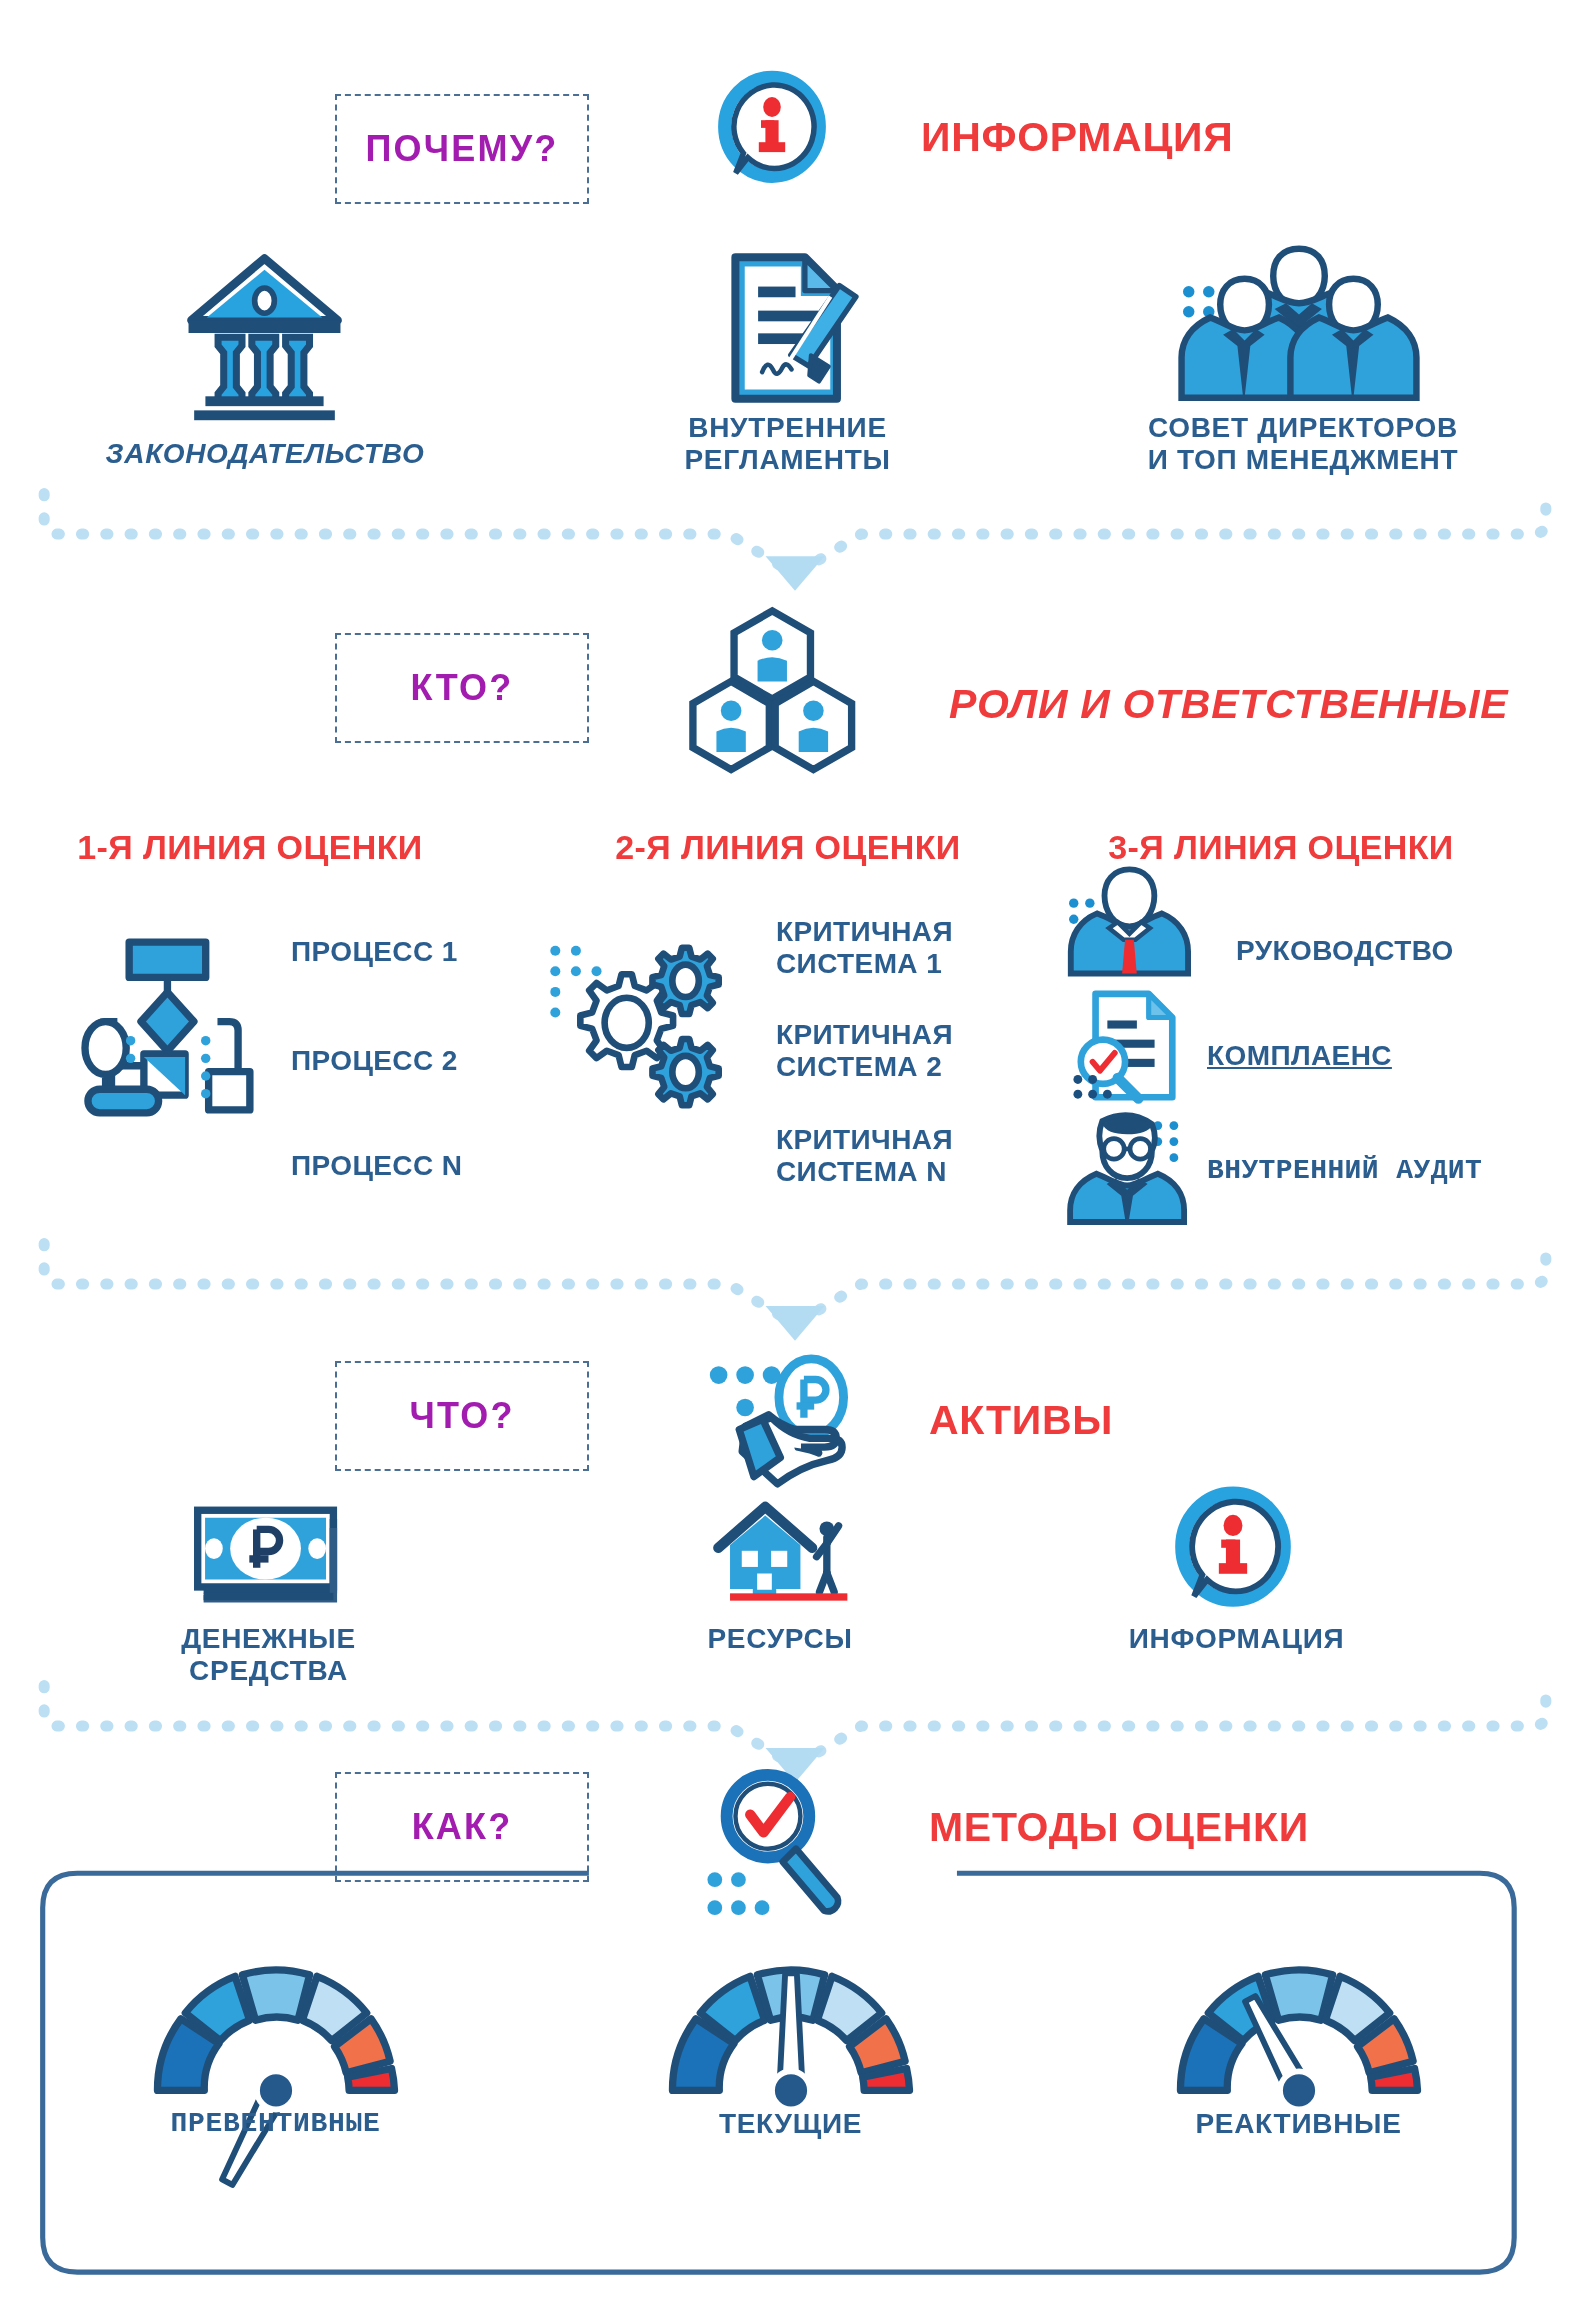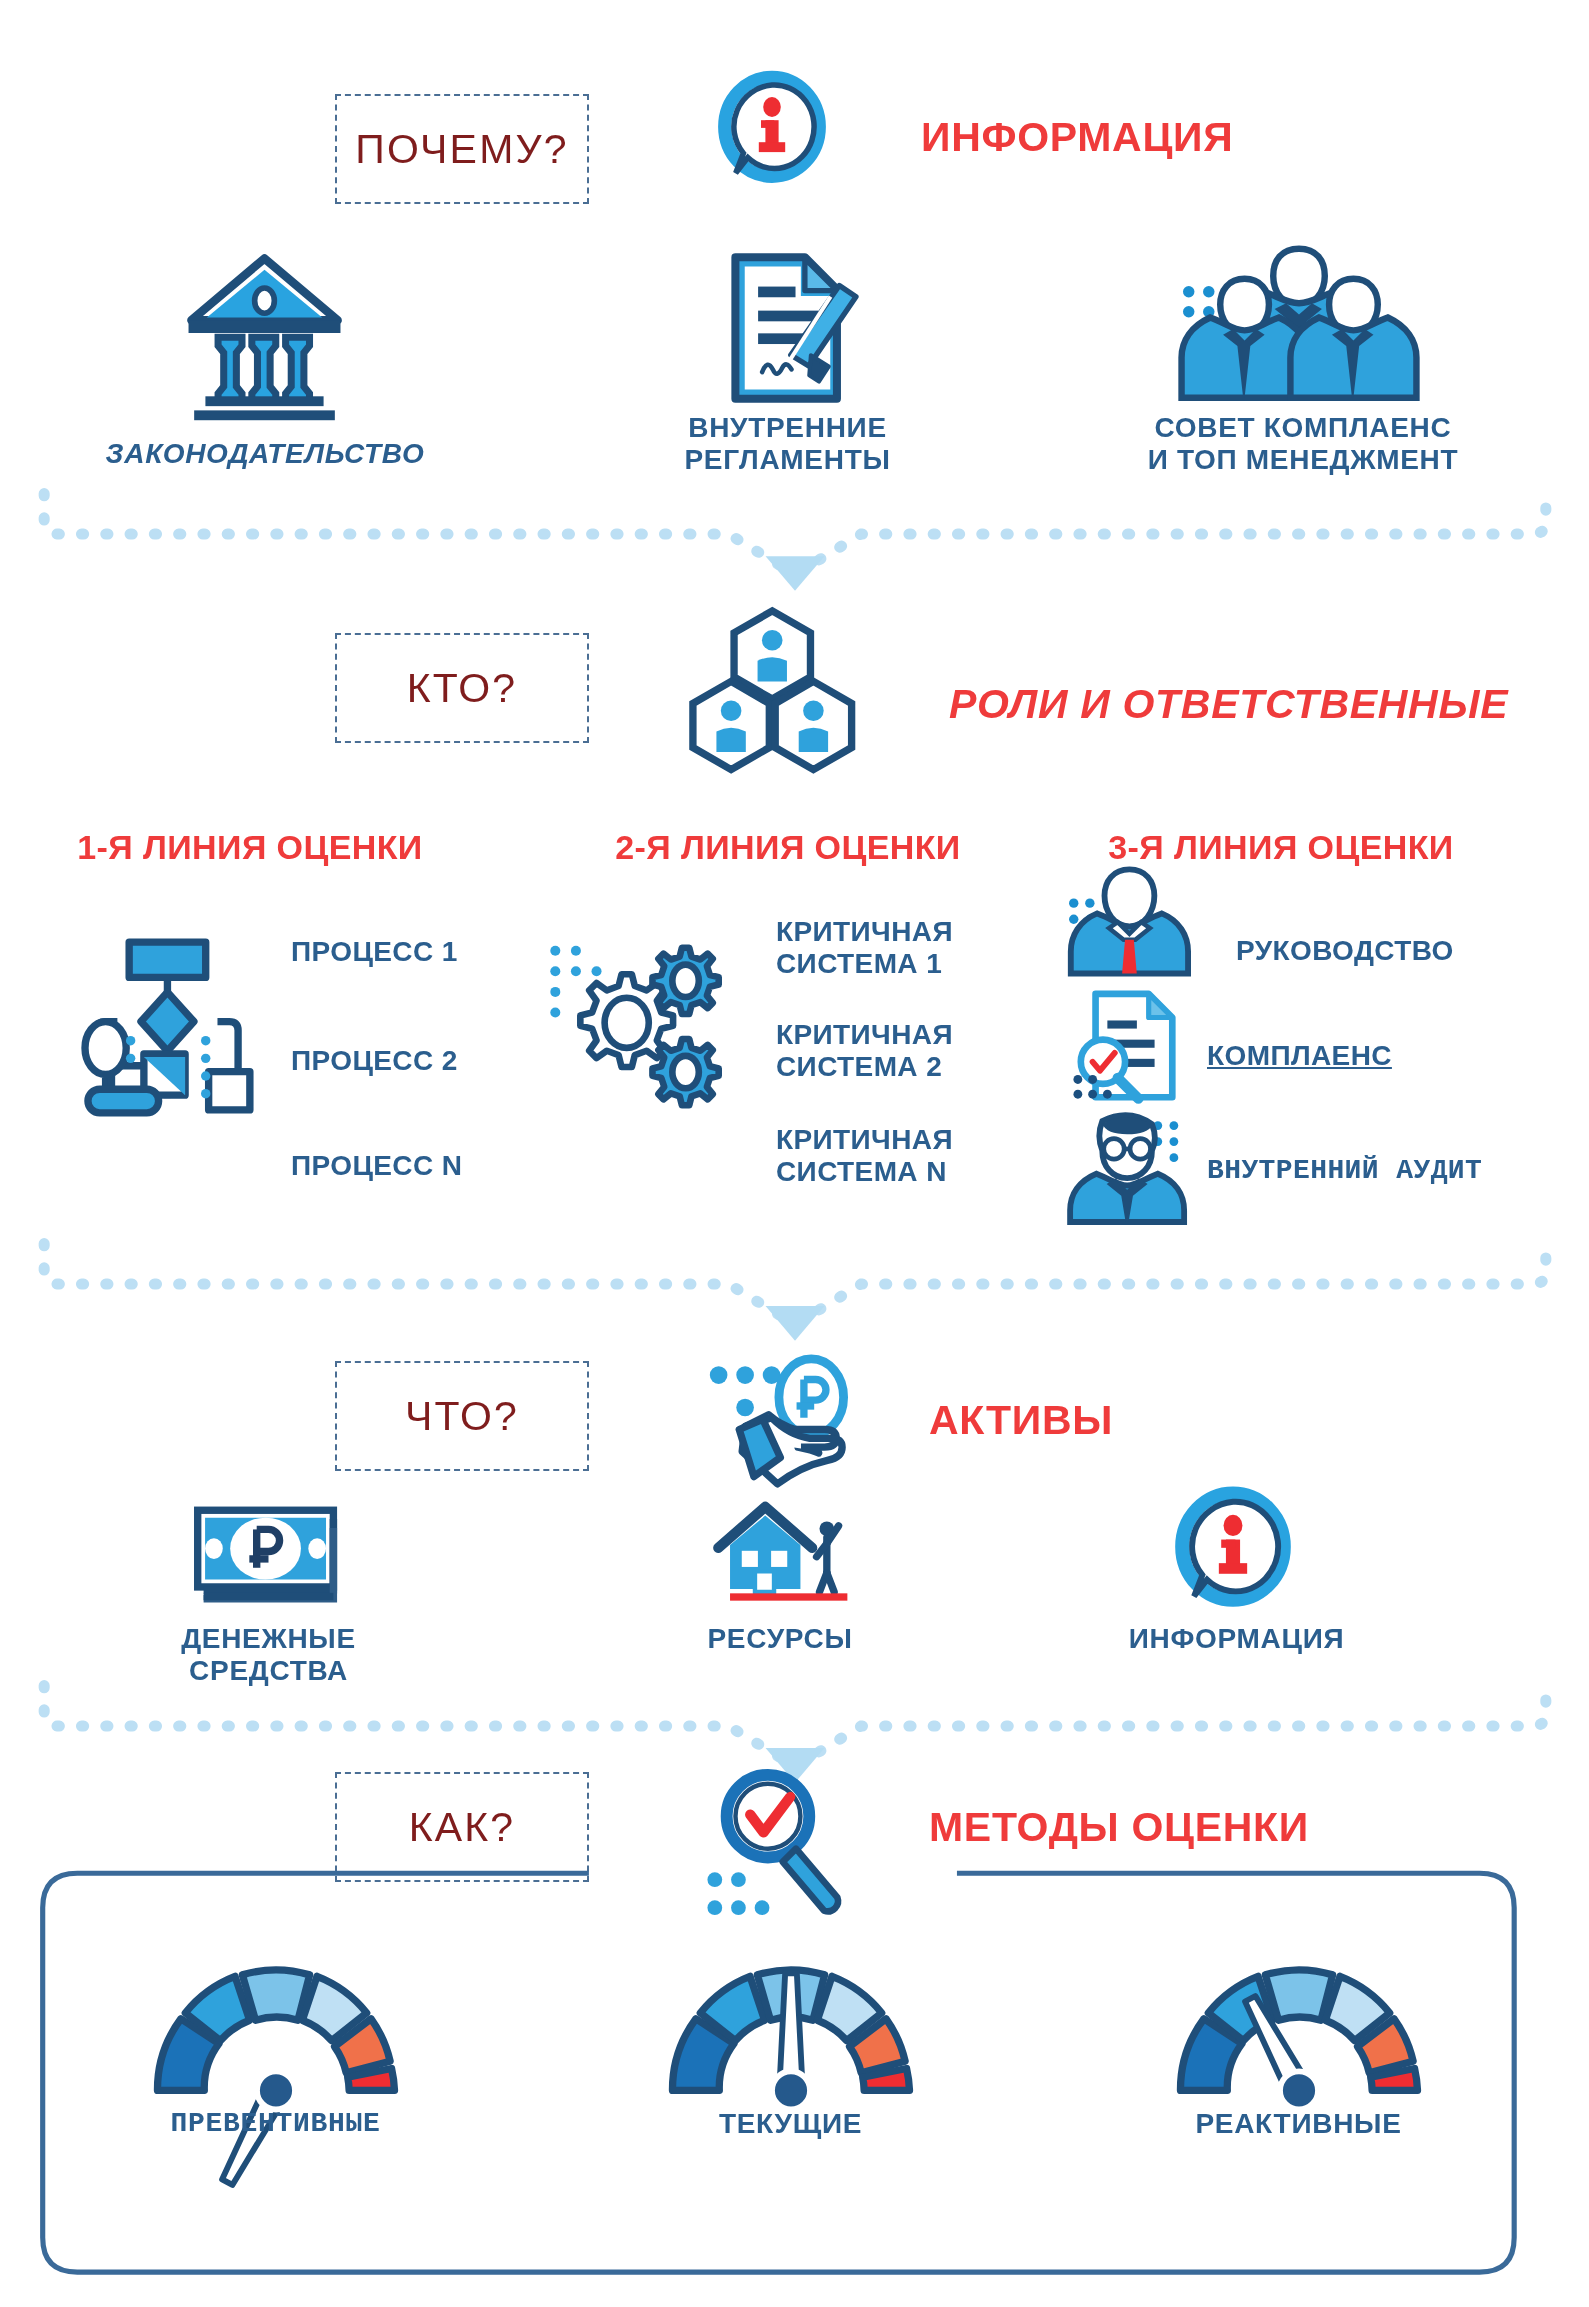--- a/index.html
+++ b/index.html
@@ -10,24 +10,24 @@
     -webkit-font-smoothing:antialiased;
   }
   
   .qbox{
     position:absolute;
     border:2.9px dashed #4a6e94;
     display:flex;align-items:center;justify-content:center;
     box-sizing:border-box;
   }
   .qbox span{
-    color:#7f1d1d;
-    font-size:41px;
+    color:#a21caf;
+    font-size:36px;
     letter-spacing:2.2px;
-    font-weight:400;
+    font-weight:700;
     white-space:nowrap;
   }
   
   .sect-title{
     position:absolute;color:#ef3b3b;font-size:41px;font-weight:700;
     letter-spacing:0.7px;white-space:nowrap;
   }
   .line-title{
     position:absolute;color:#ef3b3b;font-size:34px;font-weight:700;
     letter-spacing:0.4px;white-space:nowrap;text-align:center;
@@ -123,21 +123,21 @@
       <path d="M49 60 l8 8 l8 -8 l6 4 l-10 8 l-4 36 h-1 l-4 -36 l-10 -8 Z" fill="#1f4e79"></path>
     </g>
 
     <g>
       <path d="M133 25 c-11 0 -17 8 -17 18 c0 11 7 20 17 20 c10 0 17 -9 17 -20 c0 -10 -6 -18 -17 -18 Z" fill="#ffffff" stroke="#1f4e79" stroke-width="4.5"></path>
       <path d="M109 52 c11 4 16 9 24 9 c8 0 13 -5 24 -9 c13 6 20 16 20 28 v28 h-88 v-28 c0 -12 7 -22 20 -28 Z" fill="#2fa2dc" stroke="#1f4e79" stroke-width="4.5"></path>
       <path d="M125 60 l8 8 l8 -8 l6 4 l-10 8 l-4 36 h-1 l-4 -36 l-10 -8 Z" fill="#1f4e79"></path>
     </g>
   </svg>
 </div>
-<div class="cap" style="left:1082px;top:412px;width:442px;">СОВЕТ КОМПЛАЕНС
+<div class="cap" style="left:1082px;top:412px;width:442px;">СОВЕТ ДИРЕКТОРОВ
 И ТОП МЕНЕДЖМЕНТ</div>
 
 <div class="svgwrap" style="left:0px;top:464px;">
   <svg width="1590" height="118" viewBox="0 0 2160 160">
     <path d="M60 40 L60 80 Q60 95 80 95 L990 95 L1080 150 L1170 95 L2080 95 Q2100 95 2100 80 L2100 40" fill="none" stroke="#bcdff4" stroke-width="15" stroke-linecap="round" stroke-dasharray="3 30"></path>
     <path d="M1040 125 L1120 125 L1080 172 Z" fill="#b3dcf3"></path>
   </svg>
 </div>
 
 <div class="qbox" style="left:335px;top:633px;width:254px;height:110px;">

